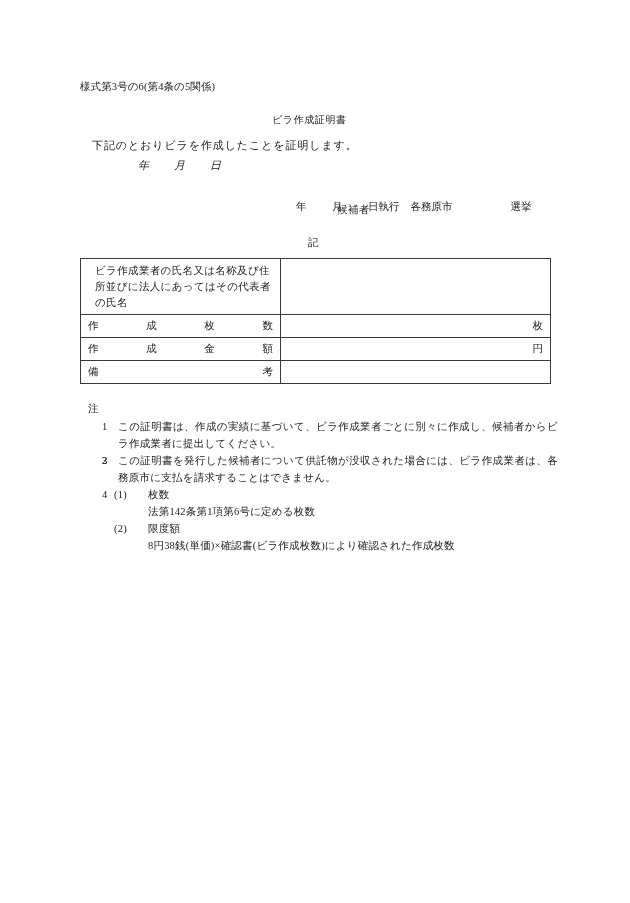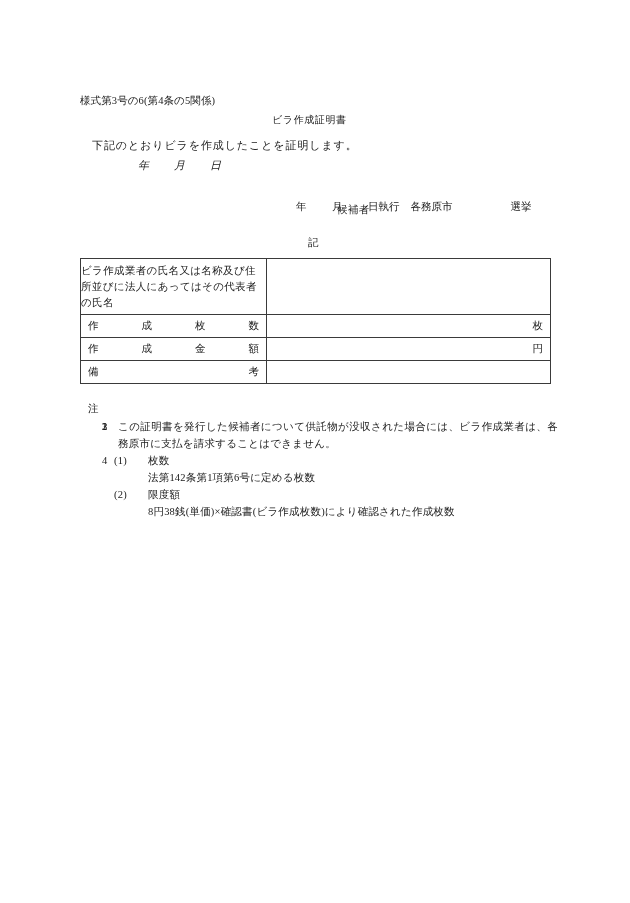--- a/index.html
+++ b/index.html
@@ -21,21 +21,21 @@
     position: absolute;
     inset: 0;
     background: #ffffff;
   }
 
   
   .abs { position: absolute; white-space: nowrap; }
 
   .form-no {
     left: 80px;
-    top: 94px;
+    top: 80px;
     font-size: 10.5px;
     letter-spacing: 0.1px;
   }
 
   .doc-title {
     left: 272px;
     top: 113px;
     font-size: 10px;
     letter-spacing: 0.6px;
   }
@@ -88,21 +88,21 @@
     table-layout: fixed;
     font-size: 10.5px;
   }
   .form-table td {
     border: 1px solid #3a3a3a;
     padding: 0;
     vertical-align: top;
   }
   .form-table td.label {
     width: 179px;
-    padding: 4px 6px 4px 0;
+    padding: 4px 6px 4px 14px;
     line-height: 1.5;
     letter-spacing: 0.35px;
   }
   .form-table td.label-spread {
     width: 179px;
     padding: 4px 7px 4px 7px;
     height: 14px;
     vertical-align: middle;
   }
   .spread {
@@ -222,20 +222,21 @@
         <td class="value"></td>
       </tr>
     </tbody>
   </table>
 
   <div class="notes">
     <div class="notes-head">注</div>
 
     <div class="note-item">
       <span class="num">1</span>
+      <span>この証明書は、作成の実績に基づいて、ビラ作成業者ごとに別々に作成し、候補者からビラ作成業者に提出してください。</span>
     </div>
 
     <div class="note-item">
       <span class="num">2</span>
     </div>
 
     <div class="note-item">
       <span class="num">3</span>
       <span>この証明書を発行した候補者について供託物が没収された場合には、ビラ作成業者は、各務原市に支払を請求することはできません。</span>
     </div>

